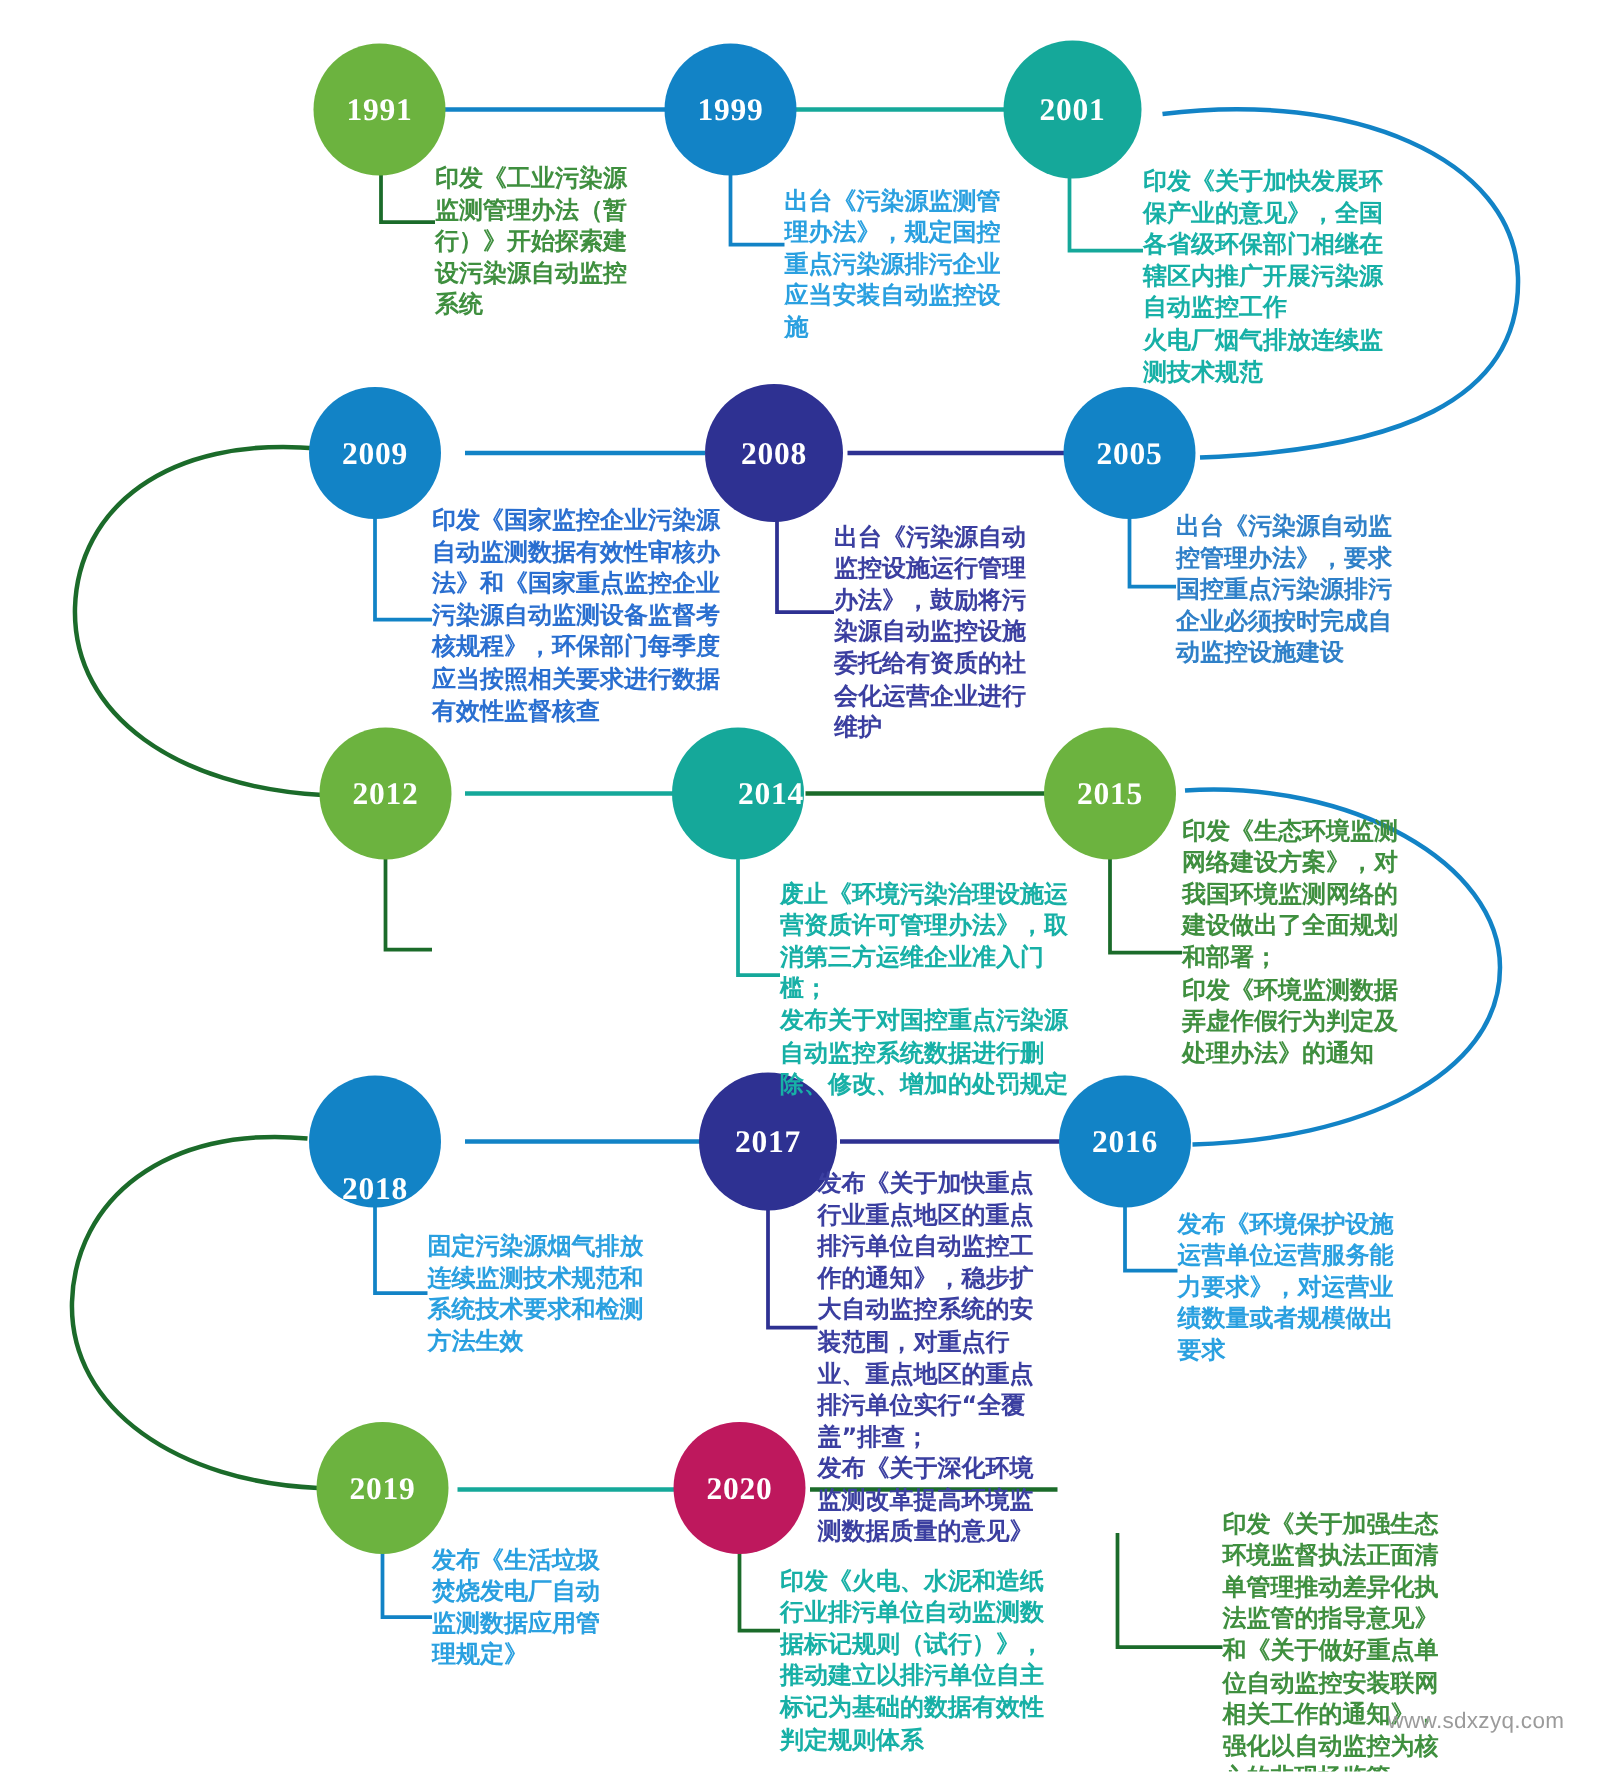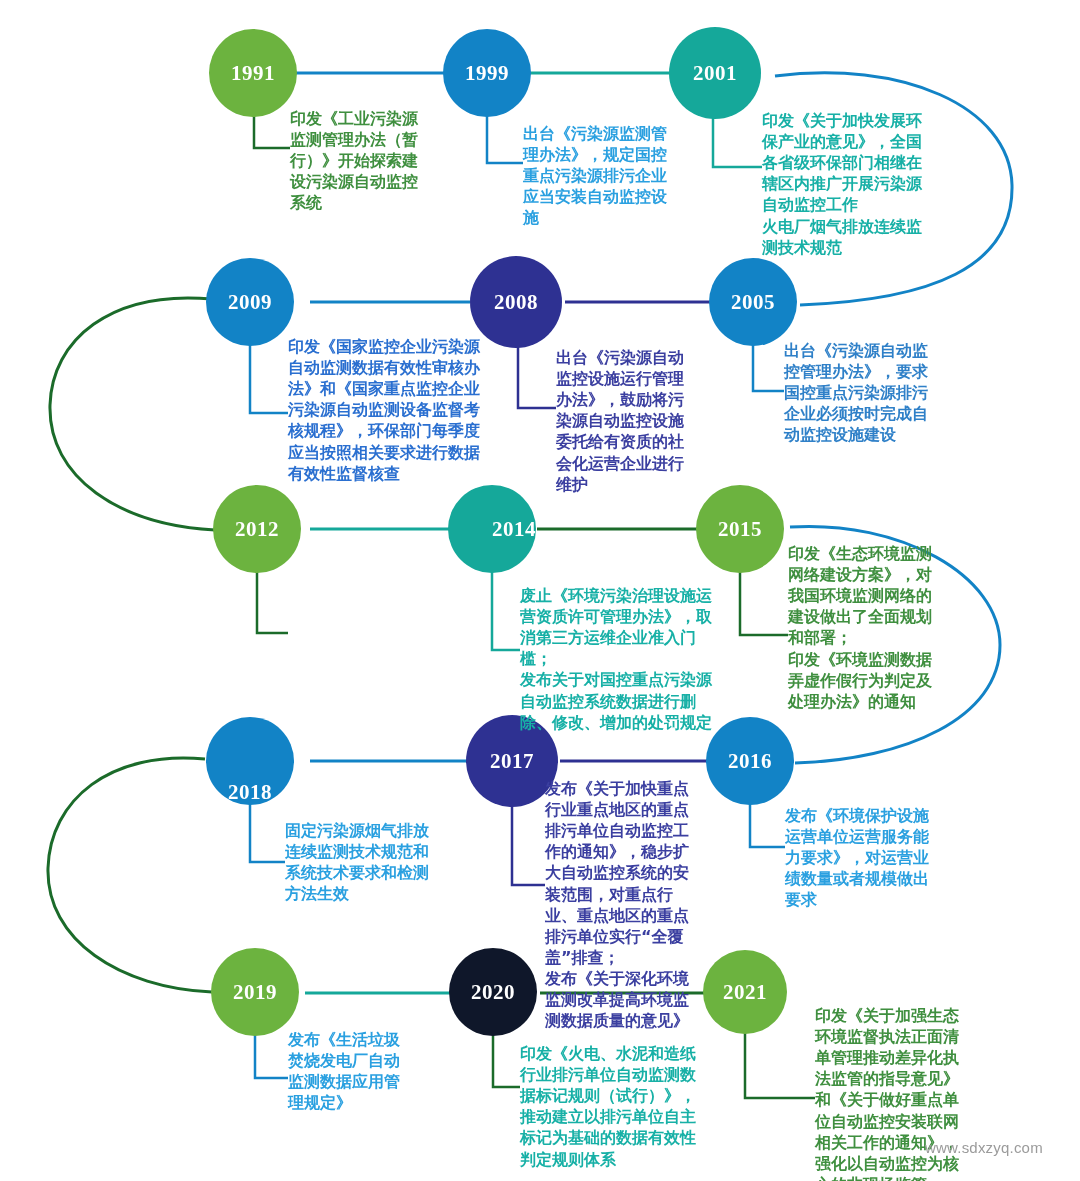--- a/index.html
+++ b/index.html
@@ -147,25 +147,22 @@
   <div class="node" style="left:466px;top:715px;width:92px;height:92px;background:#2e3192;font-size:21px;text-align:right;">
     <span class="yr">2017</span>
   </div>
   <div class="node" style="left:706px;top:717px;width:88px;height:88px;background:#1283c6;font-size:21px;">
     <span class="yr">2016</span>
   </div>
 
   <div class="node" style="left:211px;top:948px;width:88px;height:88px;background:#6cb33f;font-size:21px;">
     <span class="yr">2019</span>
   </div>
-  <div class="node" style="left:449px;top:948px;width:88px;height:88px;background:#0f172a;font-size:21px;">
+  <div class="node" style="left:449px;top:948px;width:88px;height:88px;background:#be185d;font-size:21px;">
     <span class="yr">2020</span>
-  </div>
-  <div class="node" style="left:703px;top:950px;width:84px;height:84px;background:#6cb33f;font-size:21px;">
-    <span class="yr">2021</span>
   </div>
 
   <div class="desc" style="left:290px;top:108px;width:155px;font-size:16px;color:#3f8f3f;">印发《工业污染源
 监测管理办法（暂
 行）》开始探索建
 设污染源自动监控
 系统</div>
 
   <div class="desc" style="left:523px;top:123px;width:170px;font-size:16px;color:#2aa0e0;">出台《污染源监测管
 理办法》，规定国控

